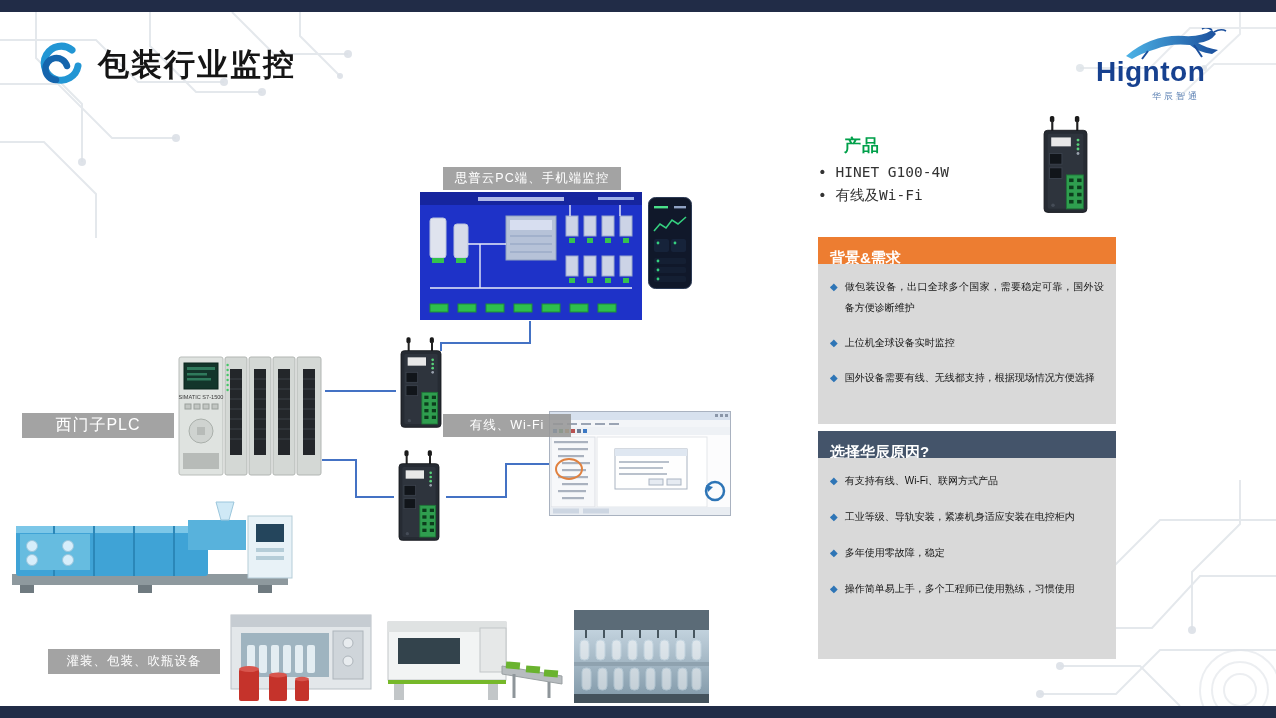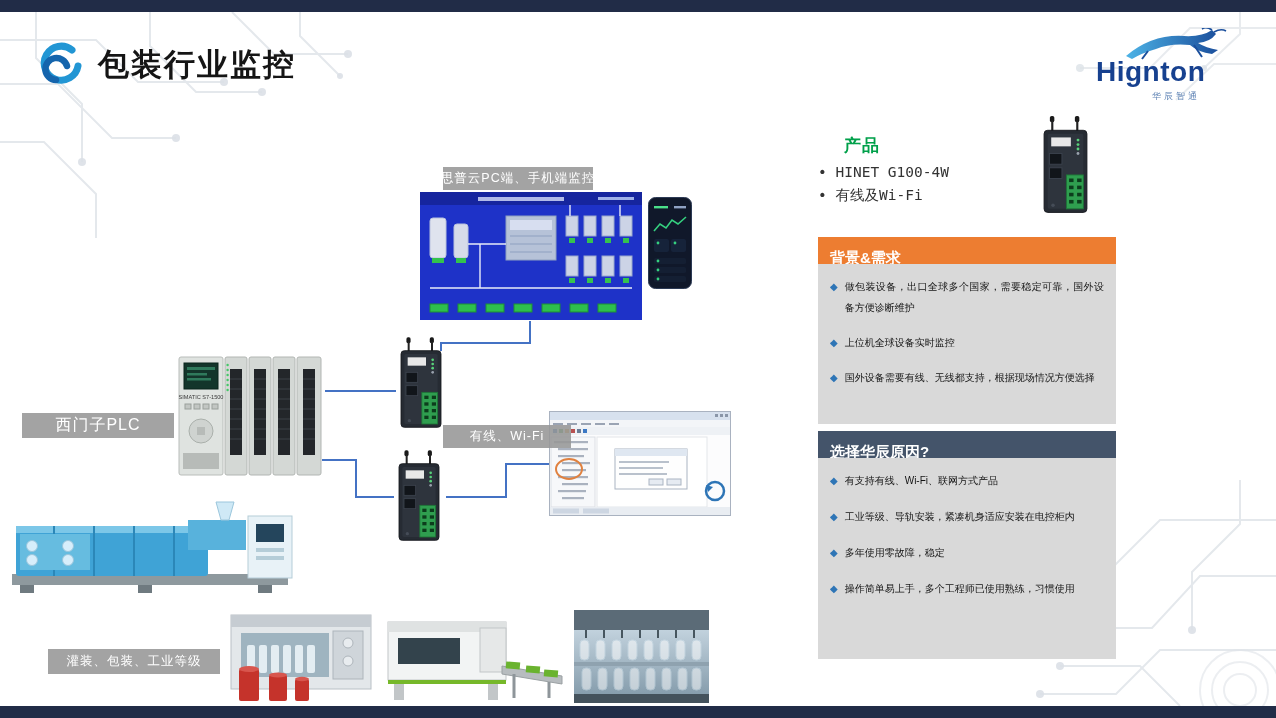--- a/index.html
+++ b/index.html
@@ -15,23 +15,23 @@
               color:#151515;letter-spacing:2px;text-align:right;}
 
   .brand{position:absolute;left:1090px;top:30px;width:175px;height:72px;}
   .brand .antelope{position:absolute;left:28px;top:-2px;}
   .brand-name{position:absolute;left:6px;top:26px;font-size:28px;font-weight:bold;
               color:#17418F;letter-spacing:.5px;}
   .brand-sub{position:absolute;left:62px;top:60px;font-size:9px;color:#5D82B4;letter-spacing:3px;}
 
   .glabel{position:absolute;background:rgba(150,150,150,.88);color:#fff;font-size:12.5px;
           display:flex;align-items:center;justify-content:center;letter-spacing:1px;white-space:nowrap;}
-  .label-cloud{left:443px;top:167px;width:150px;height:23px;}
+  .label-cloud{left:443px;top:167px;width:178px;height:23px;}
   .label-plc{left:22px;top:413px;width:152px;height:25px;font-size:16px;}
-  .label-link{left:443px;top:425px;width:128px;height:23px;}
+  .label-link{left:443px;top:414px;width:128px;height:23px;}
   .label-tia{left:549px;top:521px;width:171px;height:25px;}
   .label-equip{left:48px;top:649px;width:172px;height:25px;}
 
   .scada{left:420px;top:192px;}
   .phone{left:648px;top:197px;}
   .plc{left:175px;top:343px;}
   .gw1{left:396px;top:333px;}
   .gw2{left:394px;top:447px;}
   .tia{left:549px;top:411px;}
   .molder{left:8px;top:496px;}
@@ -438,21 +438,21 @@
         <rect x="88" y="58" width="9" height="22" rx="4"></rect>
       <rect x="104" y="58" width="9" height="22" rx="4"></rect>
         <rect x="118" y="58" width="9" height="22" rx="4"></rect>
     </g>
     <rect y="84" width="135" height="9" fill="#44525C"></rect>
   </svg>
 
   <div class="glabel label-cloud">思普云PC端、手机端监控</div>
   <div class="glabel label-plc">西门子PLC</div>
   <div class="glabel label-link">有线、Wi-Fi</div>
-  <div class="glabel label-equip">灌装、包装、工业等级</div>
+  <div class="glabel label-equip">灌装、包装、吹瓶设备</div>
 
   <div class="product-block">
     <p class="product-heading">产品</p>
     <ul class="prod-list">
       <li>HINET G100-4W</li>
       <li>有线及Wi-Fi</li>
     </ul>
   </div>
   <svg class="abs product-photo" width="75" height="100" viewBox="0 0 60 112">
       <use href="#gw"></use>

